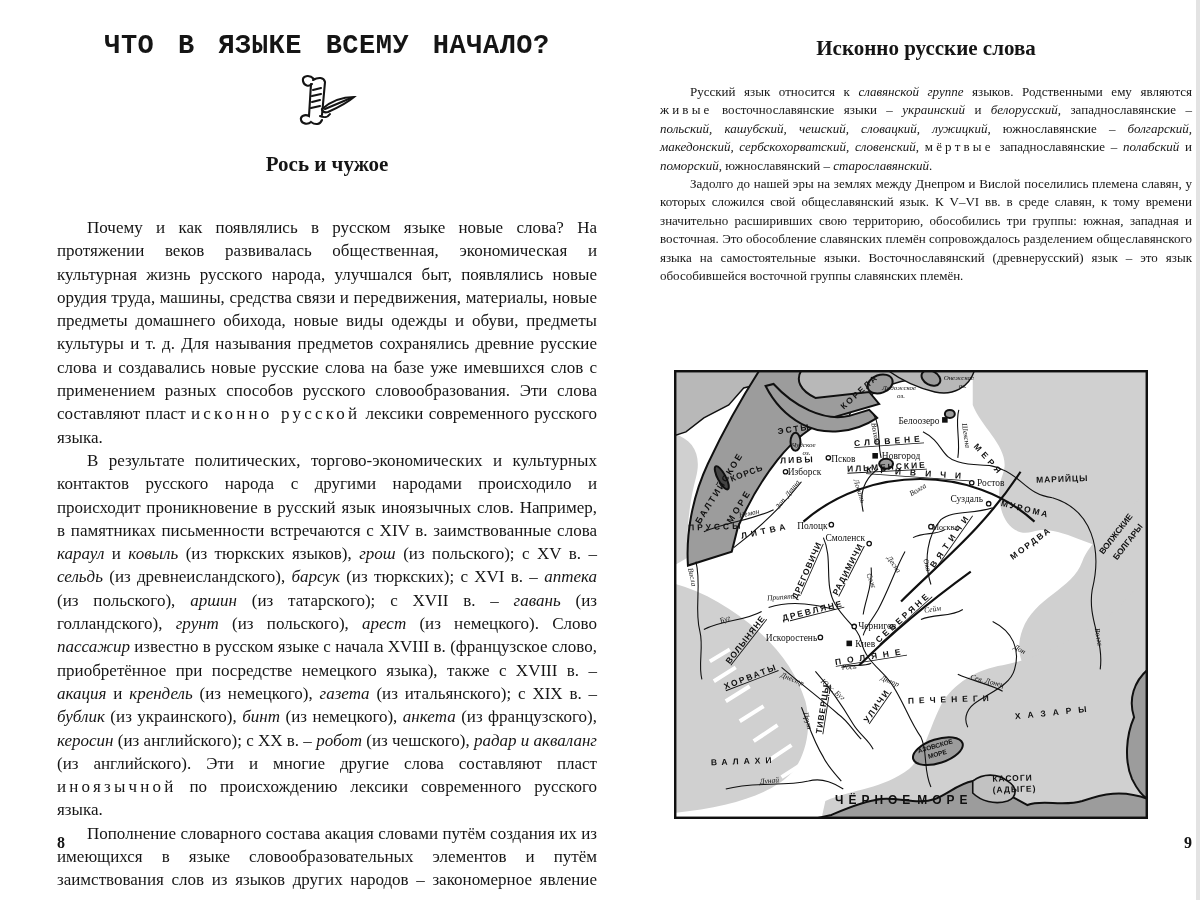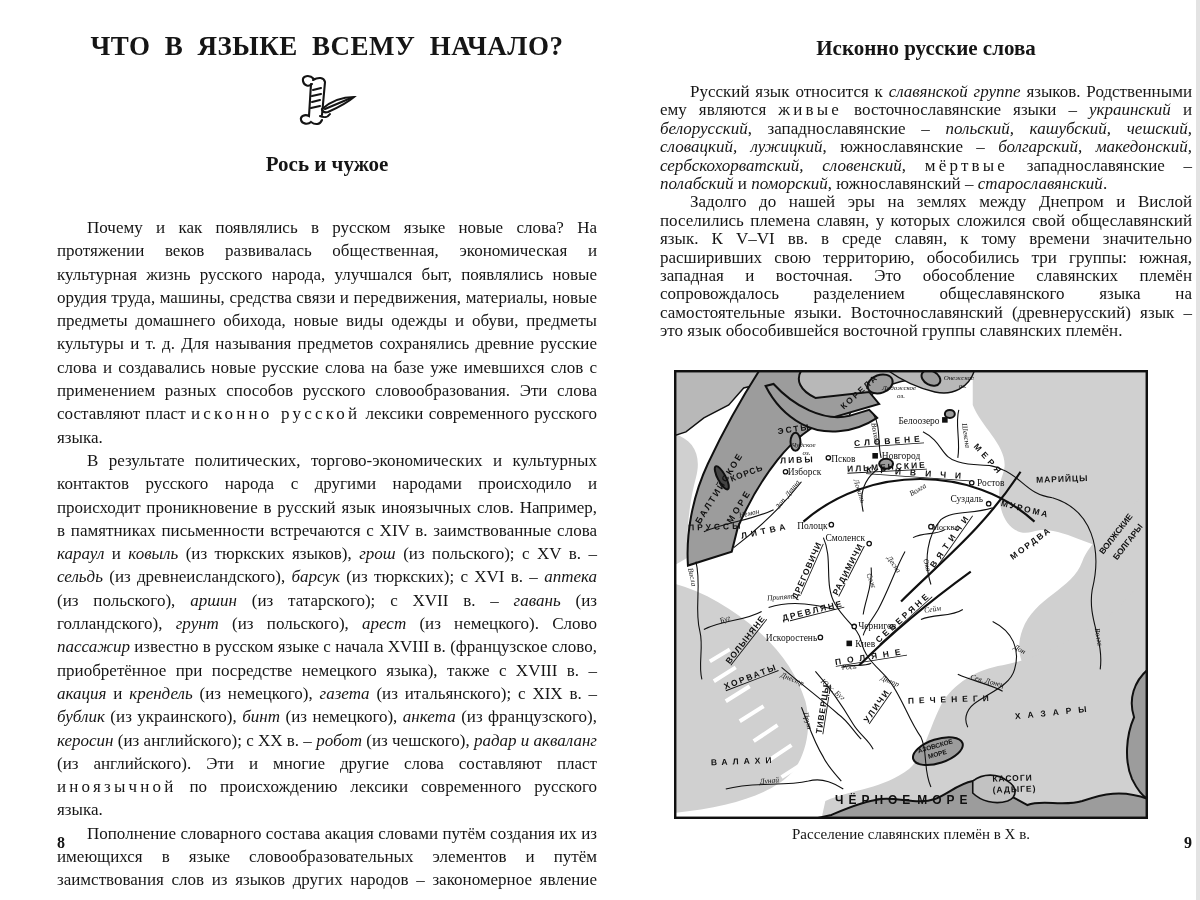--- a/index.html
+++ b/index.html
@@ -3,28 +3,28 @@
 <meta charset="utf-8">
 <style>
   html,body{margin:0;padding:0;width:1200px;height:900px;background:#ffffff;overflow:hidden;
     font-family:"Liberation Serif",serif;color:#151515;}
   .book{position:relative;width:1200px;height:900px;background:#fff;}
   .edge-right{position:absolute;right:0;top:0;width:4px;height:900px;background:#e3e3e3;}
   .page{position:absolute;top:0;}
   .page-left{left:57px;width:540px;}
   .page-right{left:660px;width:532px;}
   .chapter-title{margin-top:30px;font-size:27px;font-weight:bold;text-align:center;
-    letter-spacing:.5px;word-spacing:7px;line-height:32px;}
+    letter-spacing:.5px;word-spacing:7px;line-height:32px;font-family:Liberation Mono, monospace;}
   .ornament{display:block;margin:10px auto 0;}
   .section-title{font-size:21px;font-weight:bold;text-align:center;}
   .page-left .section-title{margin-top:26px;}
   .page-right .section-title{margin-top:36px;font-family:Liberation Serif, serif;}
   .body-text{text-align:justify;}
   .body-left{margin-top:39px;font-size:17px;line-height:23.3px;}
-  .body-right{margin-top:22px;font-size:17px;line-height:18.4px;}
+  .body-right{margin-top:22px;font-size:13px;line-height:18.4px;}
   .body-text p{margin:0;text-indent:30px;}
   .seg-i{font-style:italic;}
   .seg-s{letter-spacing:3.2px;}
   .pagenum{position:absolute;top:834px;font-size:16px;font-weight:bold;}
   .pagenum-left{left:57px;}
   .pagenum-right{left:660px;width:532px;text-align:right;}
   .map-frame{position:absolute;left:674px;top:370px;width:474px;height:449px;}
   .map-caption{position:absolute;left:674px;top:826px;width:474px;text-align:center;font-size:15px;}
   
   text{fill:#101010;text-anchor:middle;}
@@ -233,15 +233,14 @@
           <circle cx="181" cy="257" r="2.2" fill="#ffffff" stroke="#101010" stroke-width="1.3"></circle>
           <text transform="translate(192,278) rotate(0)" class="t-city">Киев</text>
           <rect x="173.2" y="271.2" width="5.6" height="5.6" fill="#101010"></rect>
           <text transform="translate(118,272) rotate(0)" class="t-city">Искоростень</text>
           <circle cx="147" cy="268" r="2.2" fill="#ffffff" stroke="#101010" stroke-width="1.3"></circle>
         </g>
 
       <rect x="1.2" y="1.2" width="473.6" height="447.6" fill="none" stroke="#101010" stroke-width="2.5"></rect>
     </svg>
   </div>
-  <div class="map-caption">Расселение славянских племён в X в.</div>
   <div class="pagenum pagenum-right">9</div>
 </div>
 
 </body></html>

